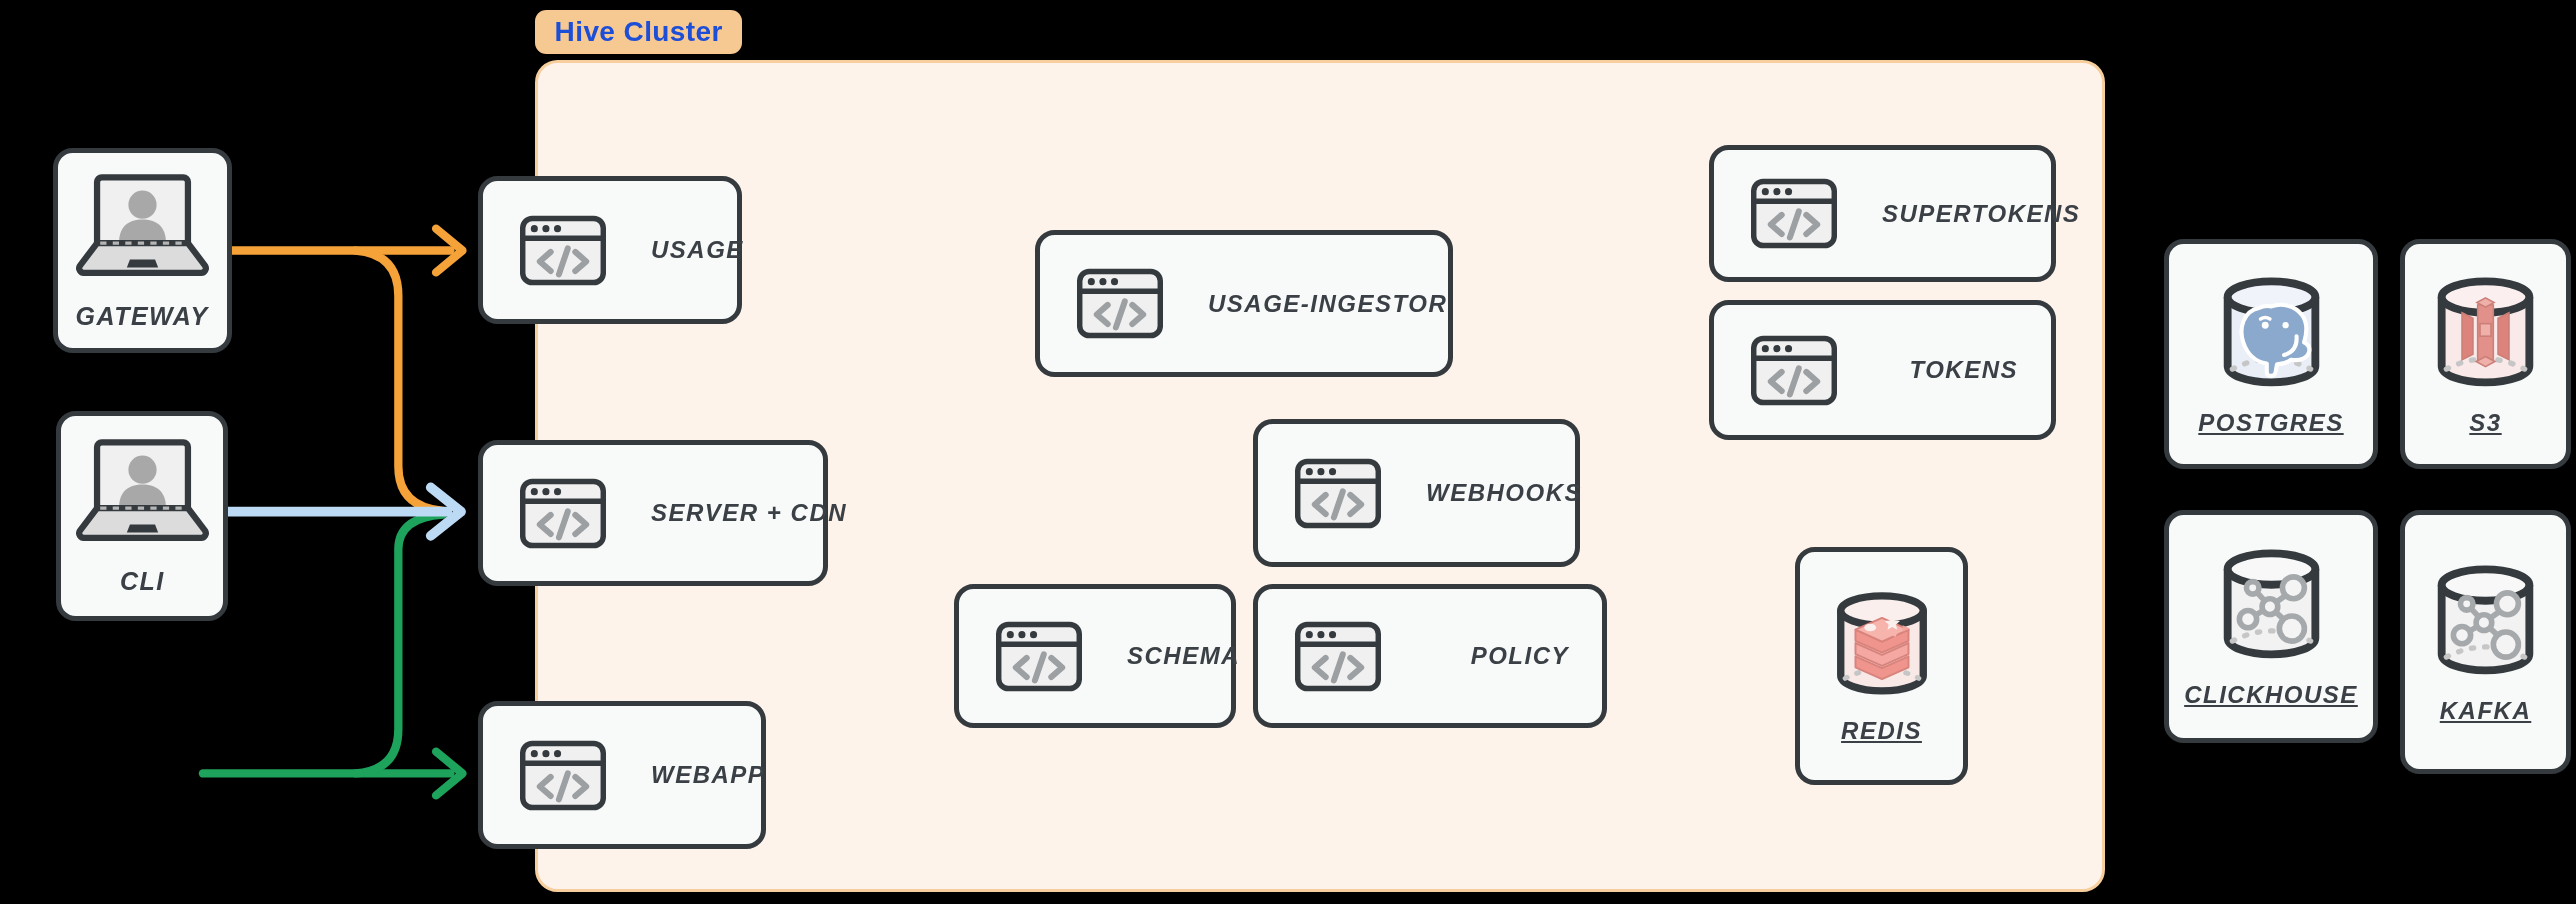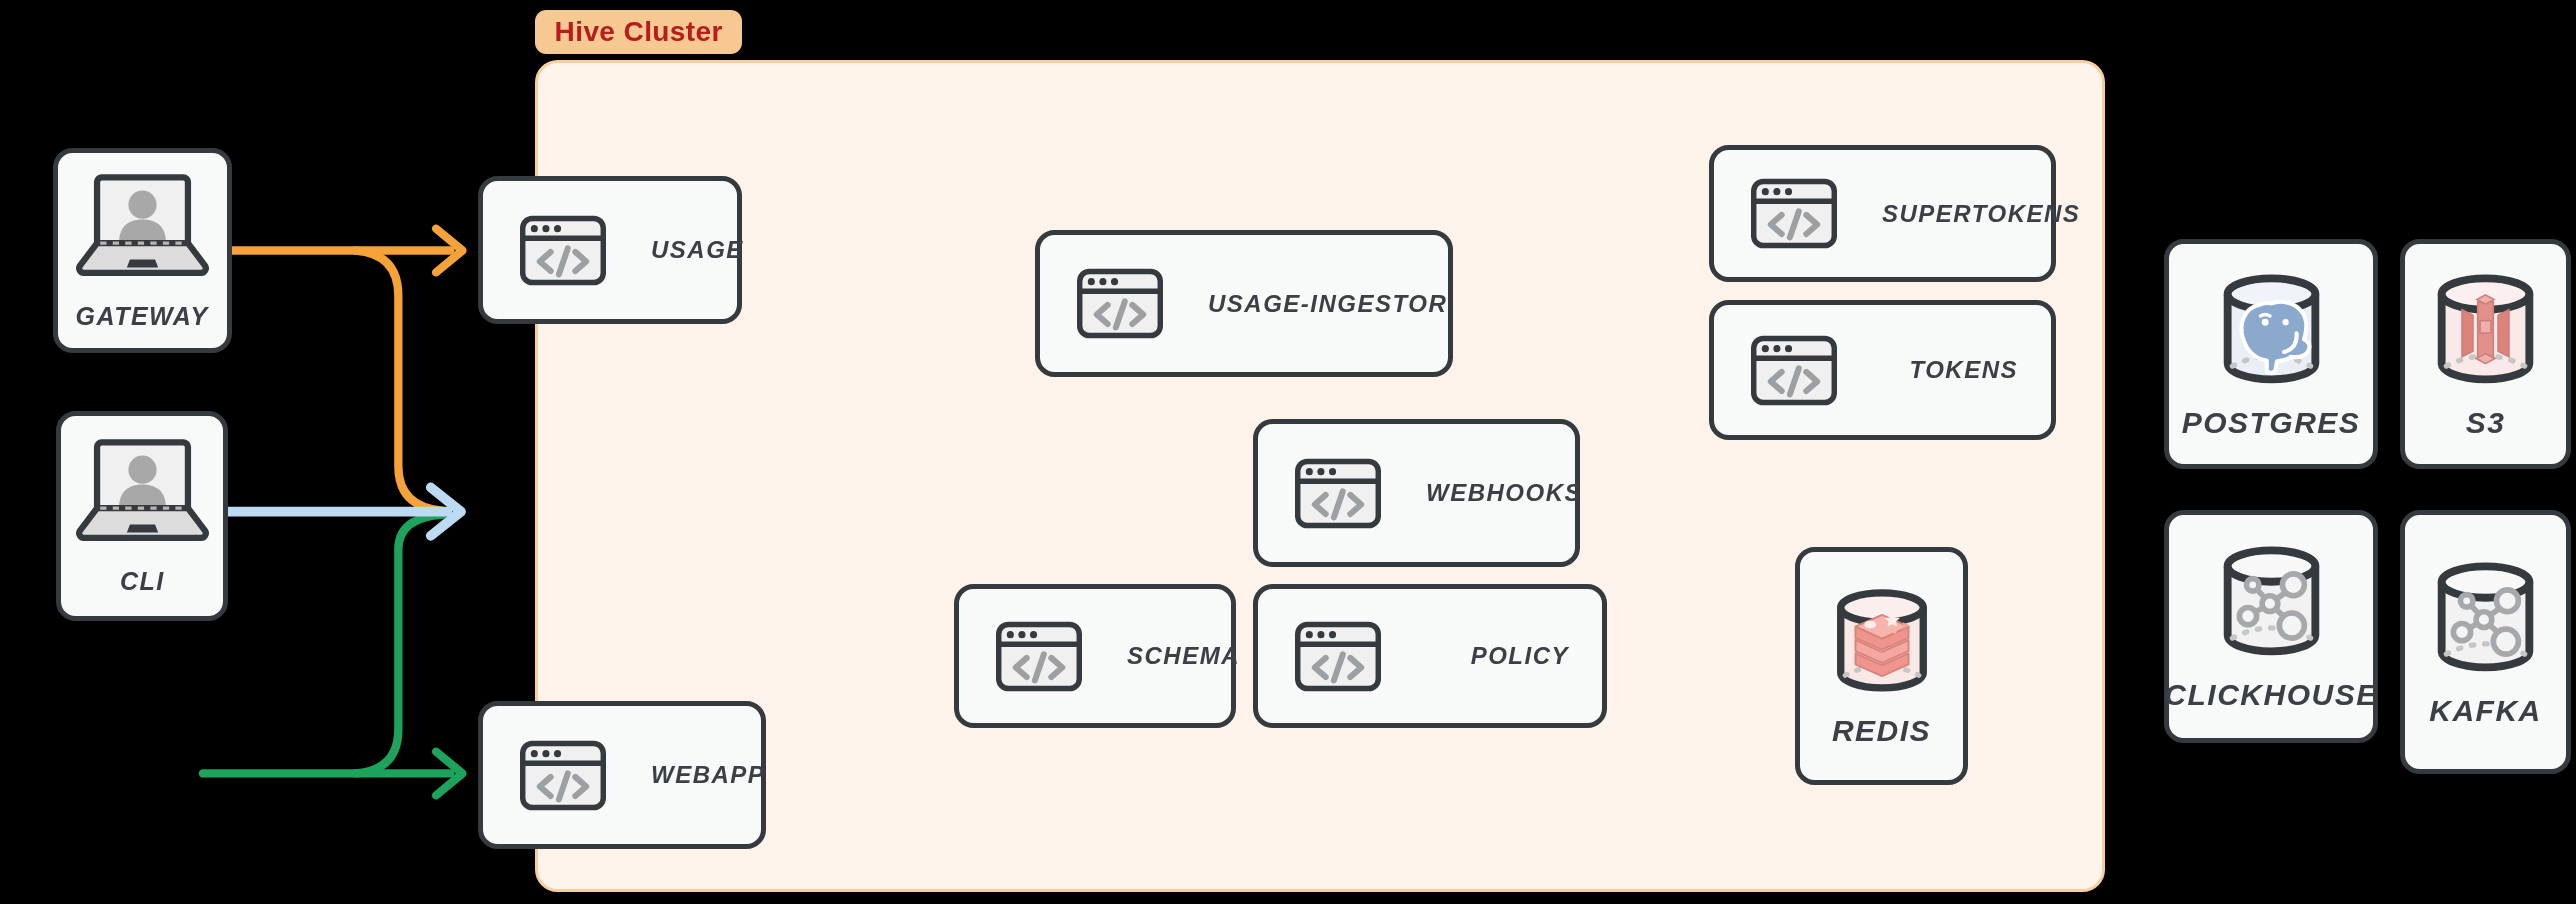--- a/index.html
+++ b/index.html
@@ -8,41 +8,41 @@
     font-family:"Liberation Sans", sans-serif;
   }
   
   .cluster{
     position:absolute;left:535px;top:60px;width:1570px;height:832px;
     background:#FDF3EA;border:3px solid #F7CE9D;border-radius:22.6px;box-sizing:border-box;
   }
   .badge{
     position:absolute;left:535px;top:9.8px;height:44px;padding:0 19.6px;
     background:#F6C892;border-radius:11.3px;display:flex;align-items:center;
-    font-size:28px;font-weight:700;color:#b91c1c;letter-spacing:0.4px;
+    font-size:28px;font-weight:700;color:#1d4ed8;letter-spacing:0.4px;
   }
   
   .node{
     position:absolute;background:#F8F9F9;border:5.3px solid #343A3E;border-radius:19.6px;
     box-sizing:border-box;
   }
   .label{
     font-style:italic;font-weight:700;color:#3A4045;letter-spacing:1.5px;white-space:nowrap;
   }
   
   .service{display:flex;align-items:center;justify-content:space-between;padding:0 33px 0 36px;}
   .service .label{font-size:24px;padding-left:44px;}
   .service .icon svg{width:88px;height:71px;display:block;}
   
   .actor{display:flex;flex-direction:column;align-items:center;justify-content:center;gap:15px;margin-left:36px;}
   .actor .label{font-size:25px;}
   .actor .icon svg{width:157px;height:116px;display:block;}
   
   .db{display:flex;flex-direction:column;align-items:center;justify-content:center;gap:18px;}
-  .db .label{font-size:30px;}
+  .db .label{font-size:24px;text-decoration:underline;}
   .db .icon svg{width:119px;height:119px;display:block;}
   .db-redis .icon svg{width:112px;height:112px;}
   #edges{position:absolute;left:0;top:0;width:2576px;height:904px;}
   .defs{position:absolute;width:0;height:0;}
 </style>
 </head>
 <body>
 
 <svg class="defs" aria-hidden="true">
   <defs>
@@ -166,20 +166,28 @@
   </div>
 
   <div class="node service" style="left:478px;top:176px;width:264px;height:148px">
     <span class="icon">
         <svg viewBox="0 0 116 94" width="88" height="71">
           <use href="#sym-window"></use>
         </svg>
       </span>
     <span class="label">USAGE</span>
   </div>
+  <div class="node service" style="left:478px;top:440px;width:350px;height:146px">
+    <span class="icon">
+        <svg viewBox="0 0 116 94" width="88" height="71">
+          <use href="#sym-window"></use>
+        </svg>
+      </span>
+    <span class="label">SERVER + CDN</span>
+  </div>
   <div class="node service" style="left:478px;top:701px;width:288px;height:148px">
     <span class="icon">
         <svg viewBox="0 0 116 94" width="88" height="71">
           <use href="#sym-window"></use>
         </svg>
       </span>
     <span class="label">WEBAPP</span>
   </div>
   <div class="node service" style="left:1035px;top:230px;width:418px;height:147px">
     <span class="icon">

